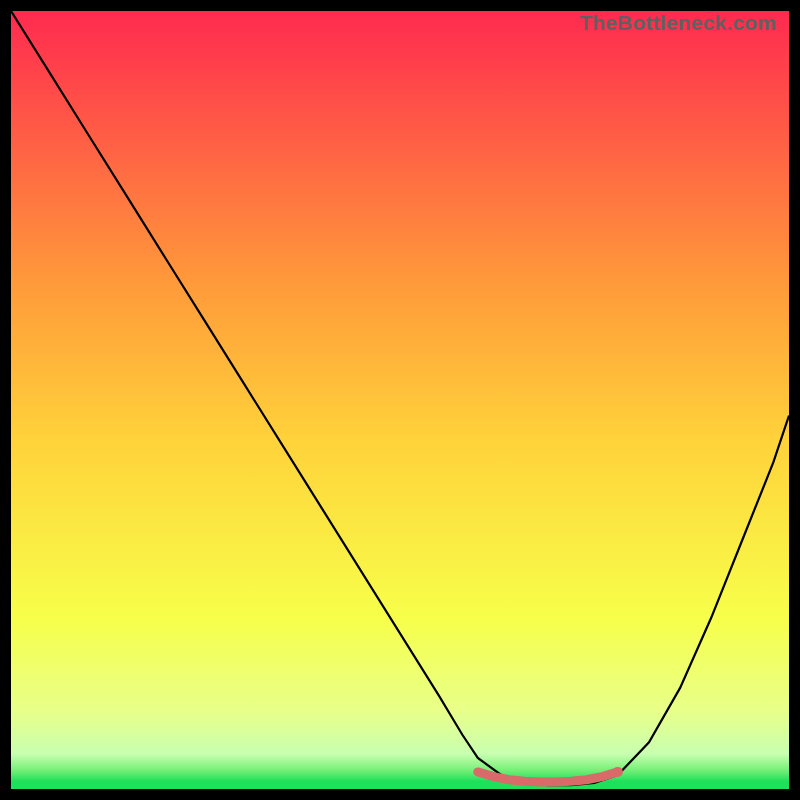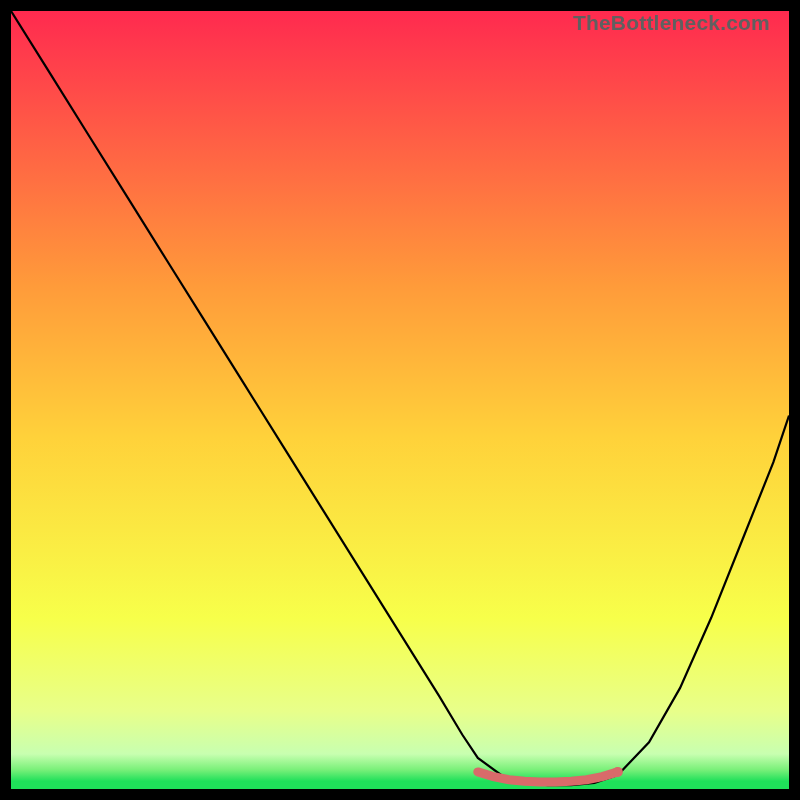--- a/index.html
+++ b/index.html
@@ -21,21 +21,21 @@
   .plot {
     position: absolute;
     left: 0;
     top: 0;
     width: 778px;
     height: 778px;
   }
   .watermark {
     position: absolute;
     top: 0px;
-    right: 19px;
+    right: 12px;
     font-family: Arial, Helvetica, sans-serif;
     font-size: 21px;
     font-weight: 600;
     color: #606060;
     letter-spacing: 0.2px;
   }
 </style>
 </head>
 <body>
 

